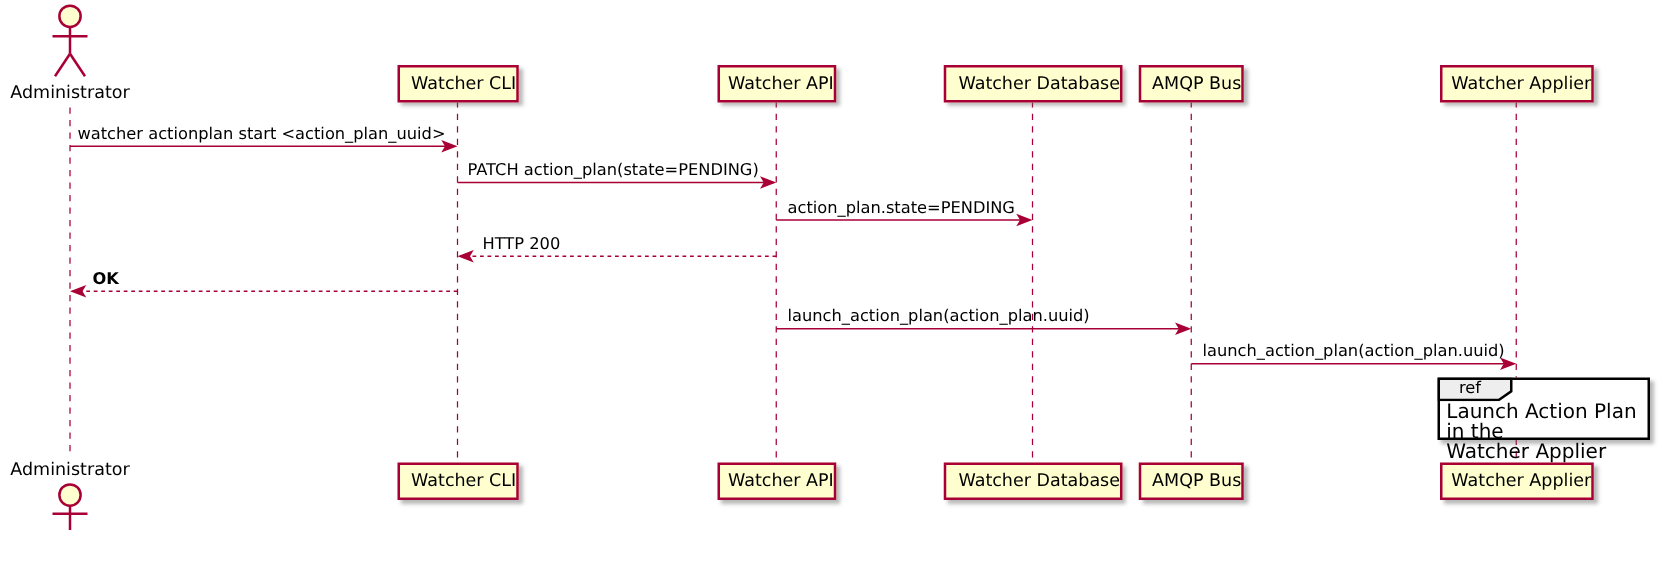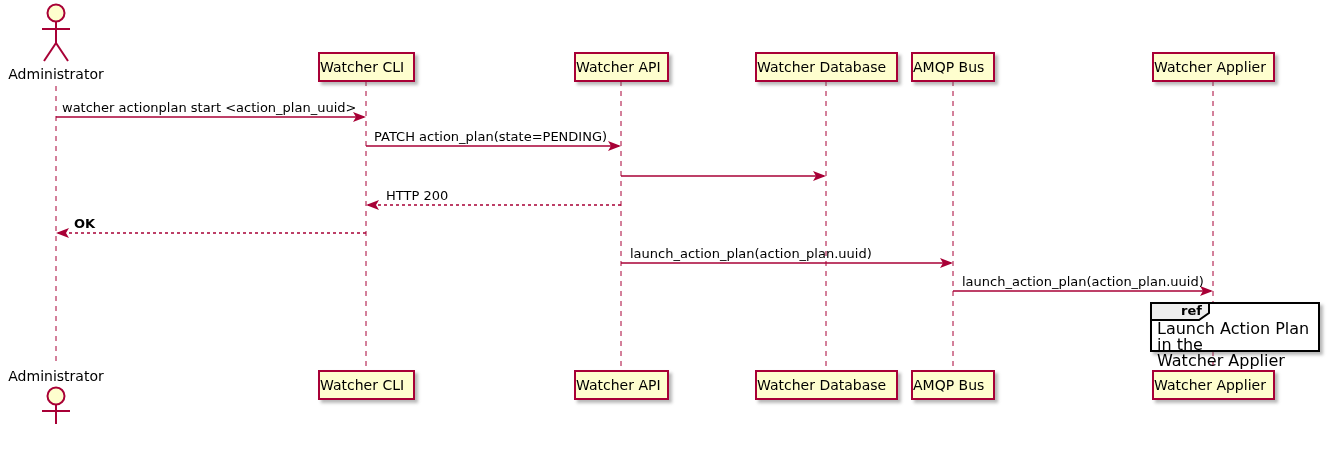--- a/index.html
+++ b/index.html
@@ -38,21 +38,21 @@
   .actor-head { fill: var(--fill, #FEFECE); }
   
   .pbox {
     position: absolute;
     height: 30px;
     background: var(--fill, #FEFECE);
     border: 2px solid var(--accent, #A80036);
     box-shadow: 3px 3px 3px rgba(100,100,100,0.45);
     display: flex;
     align-items: center;
-    justify-content: flex-start;
+    justify-content: flex-end;
     font-size: 14px;
     white-space: nowrap;
   }
   .actor-label {
     position: absolute;
     width: 112px;
     left: 0;
     text-align: center;
     font-size: 14px;
     white-space: nowrap;
@@ -75,23 +75,23 @@
   .ref-tab {
     position: absolute;
     left: -2px; top: -2px;
     width: 62px; height: 19px;
   }
   .ref-tab svg { position: absolute; left: 0; top: 0; }
   .ref-tab .ref-keyword {
     position: absolute;
     left: 0; top: 1px;
     width: 52px;
-    text-align: right;
+    text-align: center;
     font-size: 13px;
-    font-weight: bold;
+    font-weight: normal;
   }
   .ref-text {
     position: absolute;
     left: 5px; top: 17px;
     font-size: 16px;
     line-height: 16px;
     white-space: pre-line;
   }
 </style>
 </head>
@@ -184,20 +184,21 @@
     </div>
   <div class="pbox" style="left:911px; top:370px; width:84px;">
       <span>AMQP Bus</span>
     </div>
   <div class="pbox" style="left:1152px; top:370px; width:123px;">
       <span>Watcher Applier</span>
     </div>
 
   <div class="msg-label" style="left:374px; top:129px;">PATCH action_plan(state=PENDING)</div>
   <div class="msg-label" style="left:62px;  top:100px;">watcher actionplan start &lt;action_plan_uuid&gt;</div>
+  <div class="msg-label" style="left:630px; top:159px;">action_plan.state=PENDING</div>
   <div class="msg-label" style="left:386px; top:188px;text-align:center;">HTTP 200</div>
   <div class="msg-label" style="left:74px;  top:216px;font-weight:bold;">OK</div>
   <div class="msg-label" style="left:630px; top:246px;">launch_action_plan(action_plan.uuid)</div>
   <div class="msg-label" style="left:962px; top:274px;">launch_action_plan(action_plan.uuid)</div>
 
   <div class="ref-frame">
     <div class="ref-tab">
       <svg width="62" height="19" viewBox="0 0 62 19">
         <path d="M1,1 H59 V11 L49,18 H1 Z" fill="var(--ref-tab, #EEEEEE)" stroke="#000000" stroke-width="2"></path>
       </svg>

